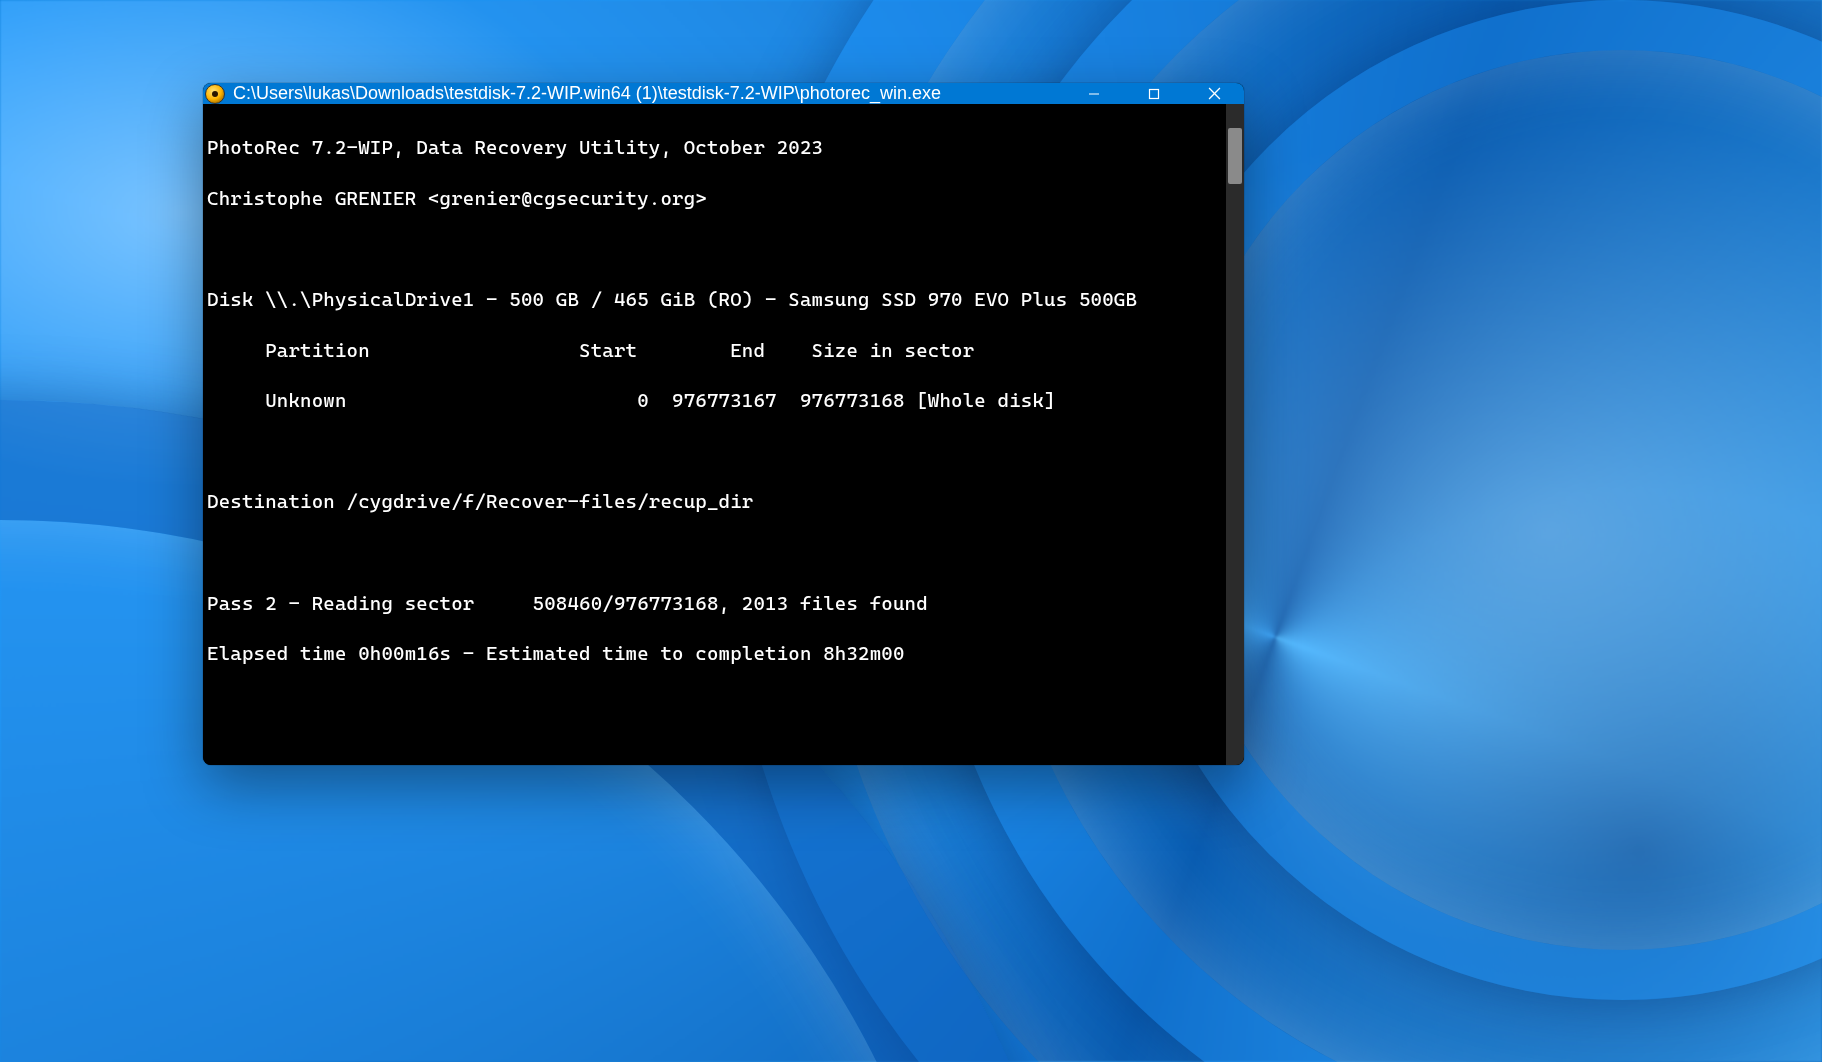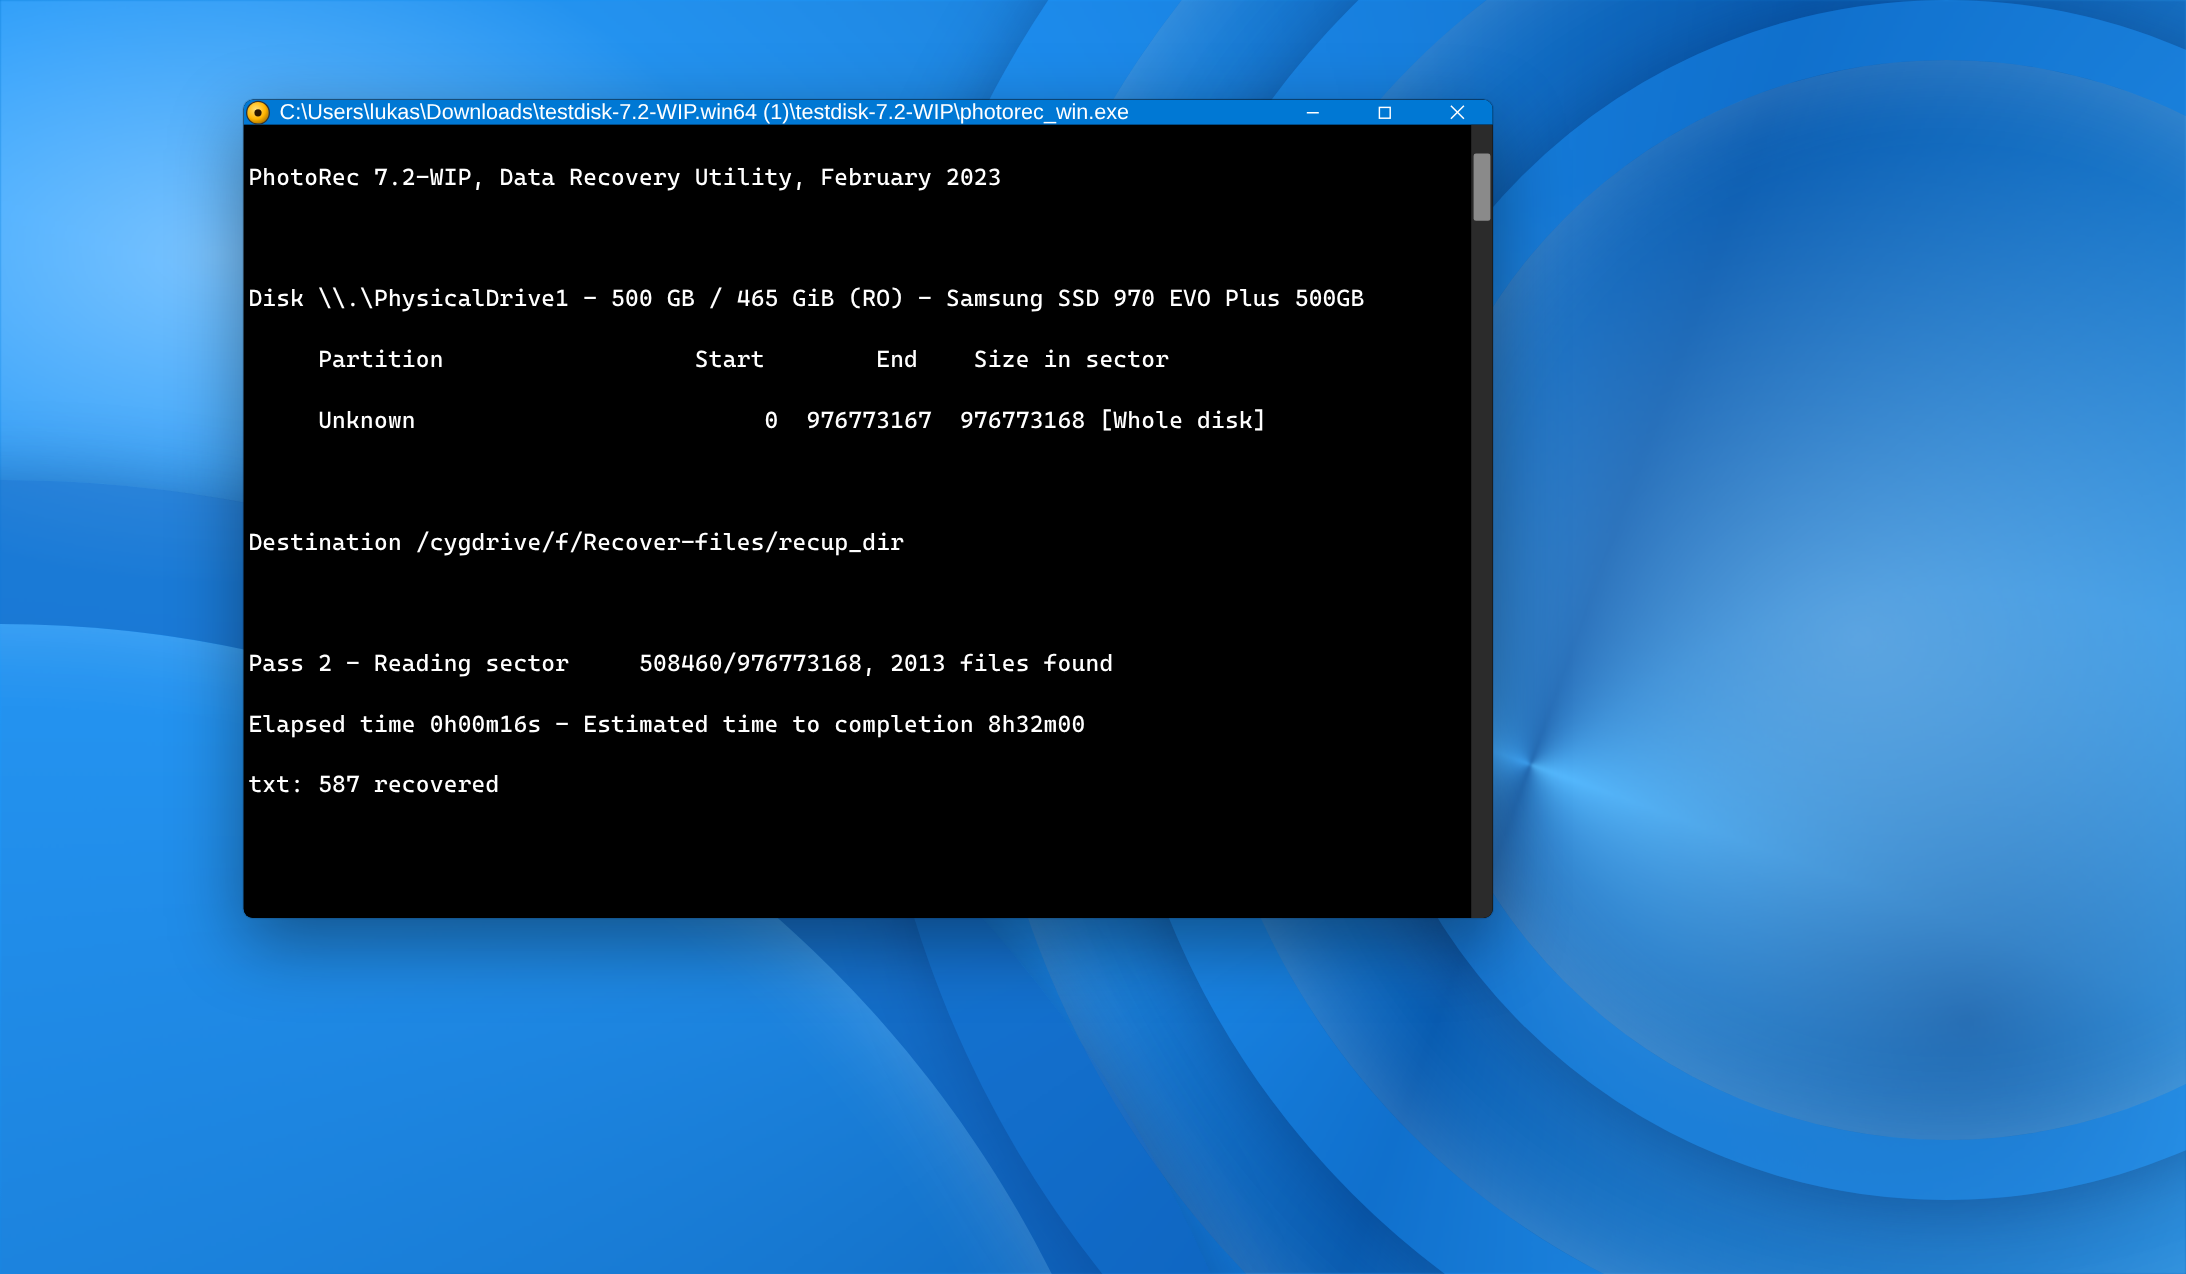--- a/index.html
+++ b/index.html
@@ -149,31 +149,31 @@
         <svg viewBox="0 0 12 12">
             <line x1="1" y1="1" x2="11" y2="11"></line>
             <line x1="11" y1="1" x2="1" y2="11"></line>
           </svg>
       </div>
     </div>
   </div>
 
   <div class="console-area">
     <div class="console">
-<div class="line">PhotoRec 7.2-WIP, Data Recovery Utility, February 2023</div>
+<div class="line">PhotoRec 7.2-WIP, Data Recovery Utility, October 2023</div>
+<div class="line">Christophe GRENIER &lt;grenier@cgsecurity.org&gt;</div>
 <div class="line"> </div>
 <div class="line">Disk \\.\PhysicalDrive1 - 500 GB / 465 GiB (RO) - Samsung SSD 970 EVO Plus 500GB</div>
 <div class="line">     Partition                  Start        End    Size in sector</div>
 <div class="line">     Unknown                         0  976773167  976773168 [Whole disk]</div>
 <div class="line"> </div>
 <div class="line">Destination /cygdrive/f/Recover-files/recup_dir</div>
 <div class="line"> </div>
 <div class="line">Pass 2 - Reading sector     508460/976773168, 2013 files found</div>
 <div class="line">Elapsed time 0h00m16s - Estimated time to completion 8h32m00</div>
-<div class="line">txt: 587 recovered</div>
 
 
 
 
 
 
 
 
 
 

